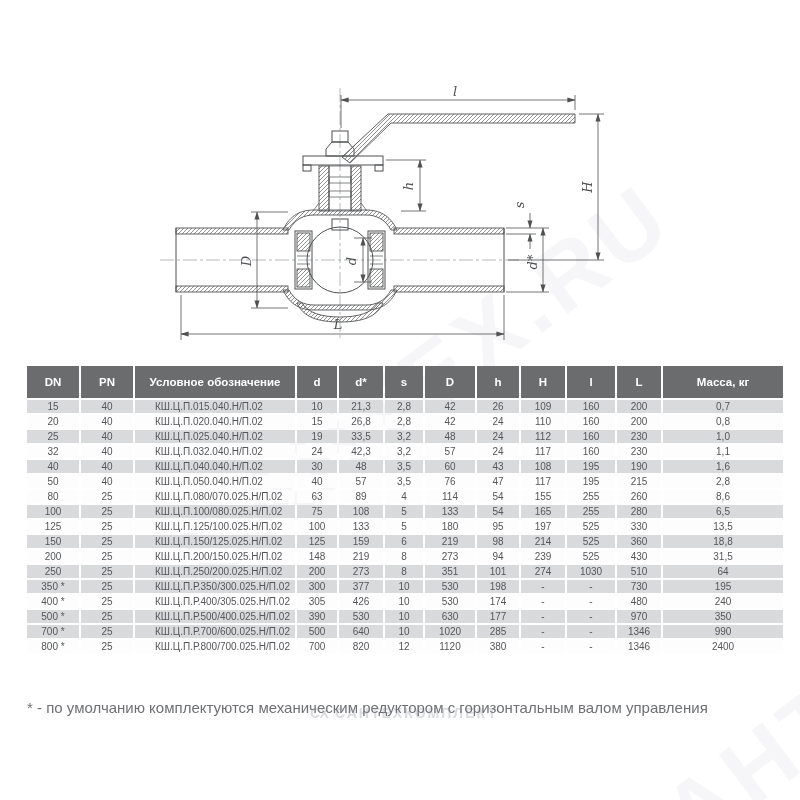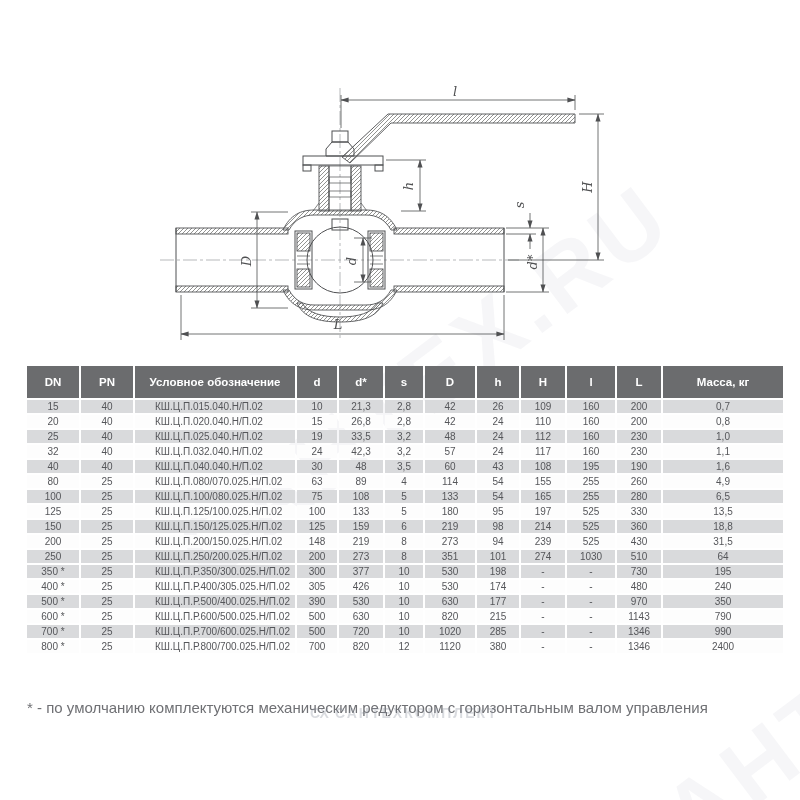--- a/index.html
+++ b/index.html
@@ -290,32 +290,46 @@
         <td>48</td>
         <td>3,5</td>
         <td>60</td>
         <td>43</td>
         <td>108</td>
         <td>195</td>
         <td>190</td>
         <td>1,6</td>
       </tr>
       <tr class="even">
+        <td>50</td>
+        <td>40</td>
+        <td class="desig">КШ.Ц.П.050.040.Н/П.02</td>
+        <td>40</td>
+        <td>57</td>
+        <td>3,5</td>
+        <td>76</td>
+        <td>47</td>
+        <td>117</td>
+        <td>195</td>
+        <td>215</td>
+        <td>2,8</td>
+      </tr>
+      <tr class="even">
         <td>80</td>
         <td>25</td>
         <td class="desig">КШ.Ц.П.080/070.025.Н/П.02</td>
         <td>63</td>
         <td>89</td>
         <td>4</td>
         <td>114</td>
         <td>54</td>
         <td>155</td>
         <td>255</td>
         <td>260</td>
-        <td>4,9</td>
+        <td>8,6</td>
       </tr>
       <tr class="odd">
         <td>100</td>
         <td>25</td>
         <td class="desig">КШ.Ц.П.100/080.025.Н/П.02</td>
         <td>75</td>
         <td>108</td>
         <td>5</td>
         <td>133</td>
         <td>54</td>
@@ -415,40 +429,26 @@
         <td>390</td>
         <td>530</td>
         <td>10</td>
         <td>630</td>
         <td>177</td>
         <td>-</td>
         <td>-</td>
         <td>970</td>
         <td>350</td>
       </tr>
-      <tr class="even">
-        <td>600 *</td>
-        <td>25</td>
-        <td class="desig">КШ.Ц.П.Р.600/500.025.Н/П.02</td>
-        <td>500</td>
-        <td>630</td>
-        <td>10</td>
-        <td>820</td>
-        <td>215</td>
-        <td>-</td>
-        <td>-</td>
-        <td>1143</td>
-        <td>790</td>
-      </tr>
       <tr class="odd">
         <td>700 *</td>
         <td>25</td>
         <td class="desig">КШ.Ц.П.Р.700/600.025.Н/П.02</td>
         <td>500</td>
-        <td>720</td>
+        <td>640</td>
         <td>10</td>
         <td>1020</td>
         <td>285</td>
         <td>-</td>
         <td>-</td>
         <td>1346</td>
         <td>990</td>
       </tr>
       <tr class="even">
         <td>800 *</td>

